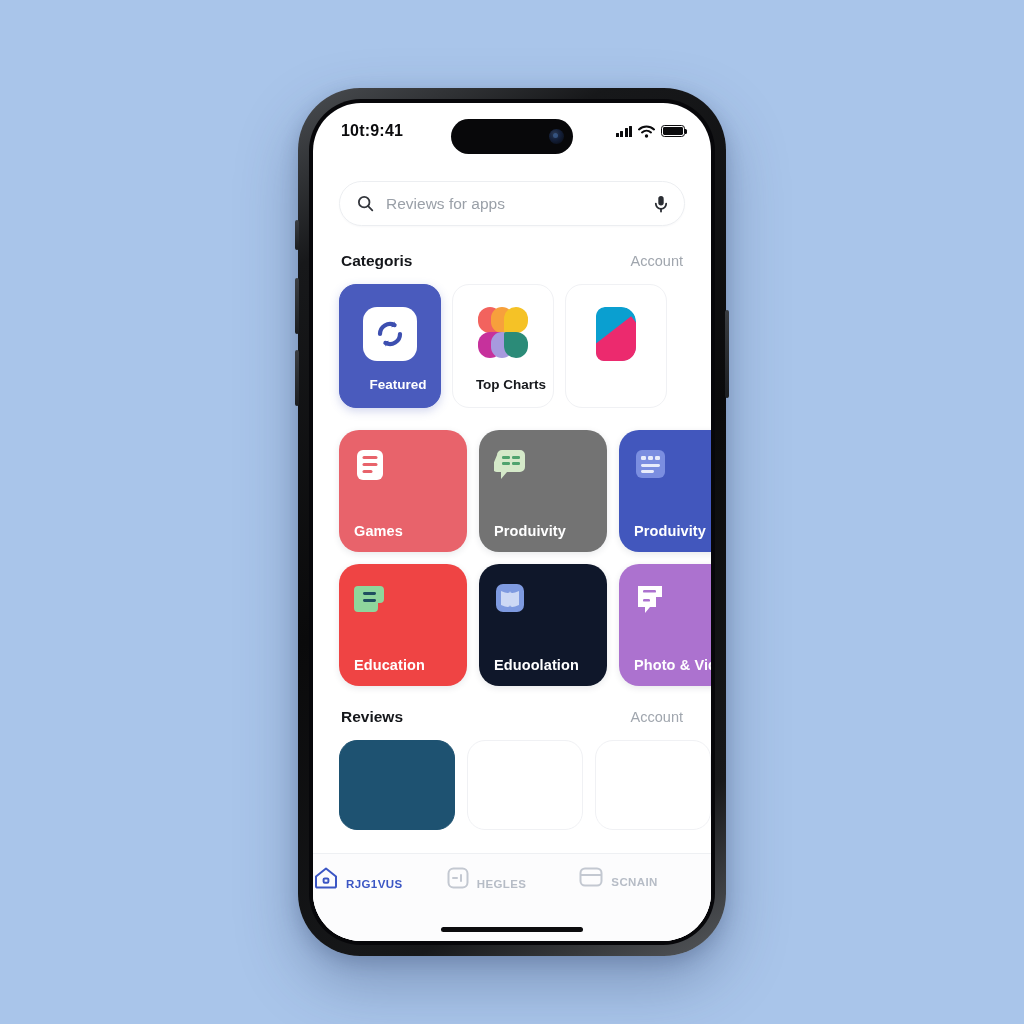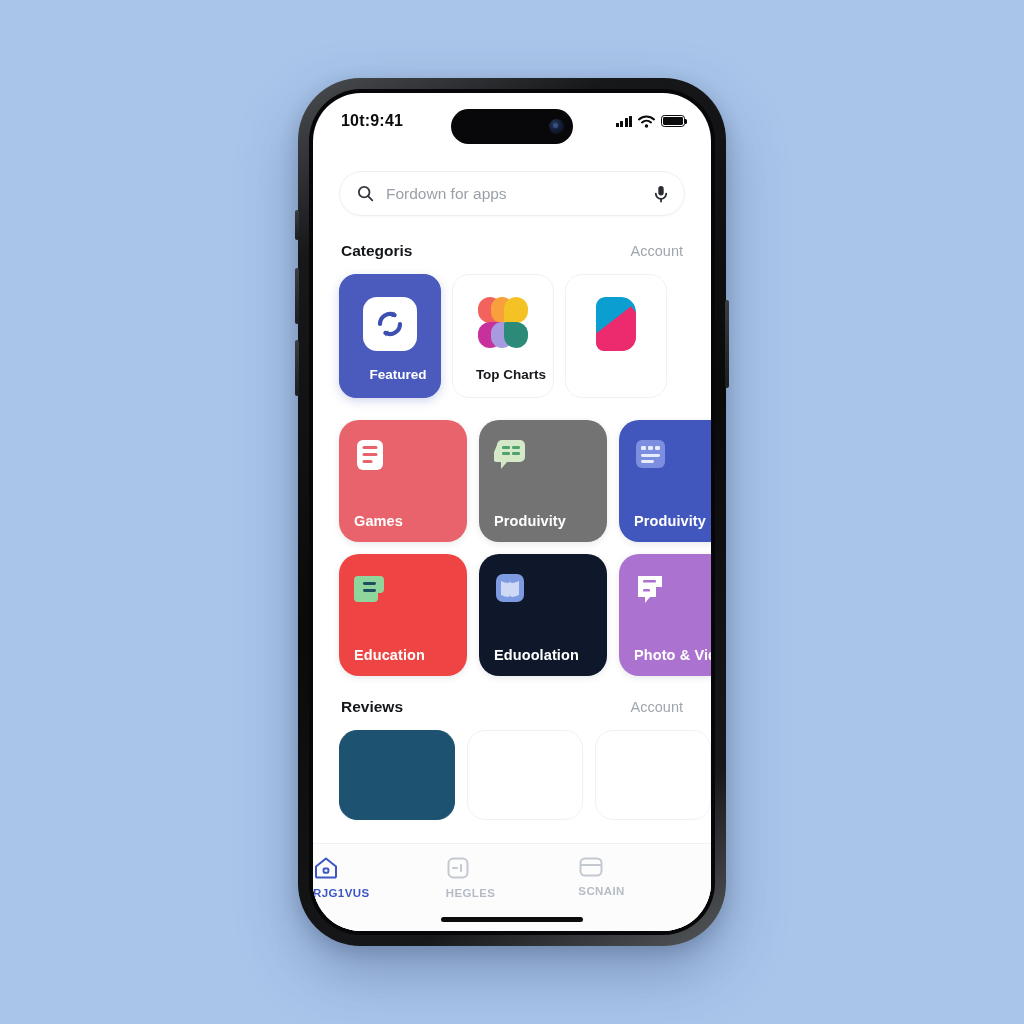--- a/index.html
+++ b/index.html
@@ -9,21 +9,21 @@
     font-family:"Liberation Sans", sans-serif;
   }
   body {
     background:#a9c5ea;
     display:flex; align-items:center; justify-content:center;
     position:relative;
   }
   
   #phone-frame {
     position:absolute;
-    left:298px; top:78px;
+    left:298px; top:88px;
     width:428px; height:868px;
     border-radius:62px;
     background:linear-gradient(150deg,#4b4e52 0%,#17181a 16%,#0a0a0b 50%,#17181a 84%,#55585c 100%);
     box-shadow:0 26px 60px rgba(40,60,100,.34), 0 6px 18px rgba(40,60,100,.22);
     padding:11px;
   }
   #phone-inner-bezel {
     width:100%; height:100%;
     border-radius:52px;
     background:#07070a;
@@ -223,21 +223,21 @@
     position:absolute; left:0; right:0; bottom:0;
     height:88px;
     background:#fcfcfd;
     border-top:1px solid #eef0f3;
     display:flex; align-items:flex-start;
     padding-top:12px;
     z-index:25;
   }
   .tab-item {
     flex:1;
-    display:flex; flex-direction:column; align-items:flex-start; gap:7px;
+    display:flex; align-items:flex-end; gap:7px;
   }
   .tab-label {
     font-size:11.5px; font-weight:bold;
     color:#b6bcc6; letter-spacing:.4px;
   }
   .tab-item.is-active .tab-label { color:#3b56c4; }
   .tab-icon svg { display:block; }
   .tab-item .tab-icon svg * { stroke:#c3c8d1; }
   .tab-item.is-active .tab-icon svg * { stroke:#3b56c4; }
 
@@ -286,21 +286,21 @@
       </div>
 
       <div id="app-content">
 
 
         <div id="search-bar">
           <svg width="17" height="17" viewBox="0 0 18 18">
             <circle cx="7.6" cy="7.6" r="5.6" class="icon-stroke" style="stroke:#33363c;stroke-width:1.9"></circle>
             <line x1="11.8" y1="11.8" x2="16.2" y2="16.2" class="icon-stroke" style="stroke:#33363c;stroke-width:1.9"></line>
           </svg>
-          <div id="search-input-text">Fordown for apps</div>
+          <div id="search-input-text">Reviews for apps</div>
           <svg width="14" height="18" viewBox="0 0 14 18">
             <rect x="4.3" y="1" width="5.4" height="9.4" rx="2.7" fill="#2a2d33"></rect>
             <path d="M1.8 8.6 a5.2 5.2 0 0 0 10.4 0" fill="none" stroke="#2a2d33" stroke-width="1.8" stroke-linecap="round"></path>
             <line x1="7" y1="13.8" x2="7" y2="16.6" stroke="#2a2d33" stroke-width="1.8" stroke-linecap="round"></line>
           </svg>
         </div>
 
         <div class="section-header" id="categories-header">
           <div class="section-title">Categoris</div>
           <div class="section-action">Account</div>

